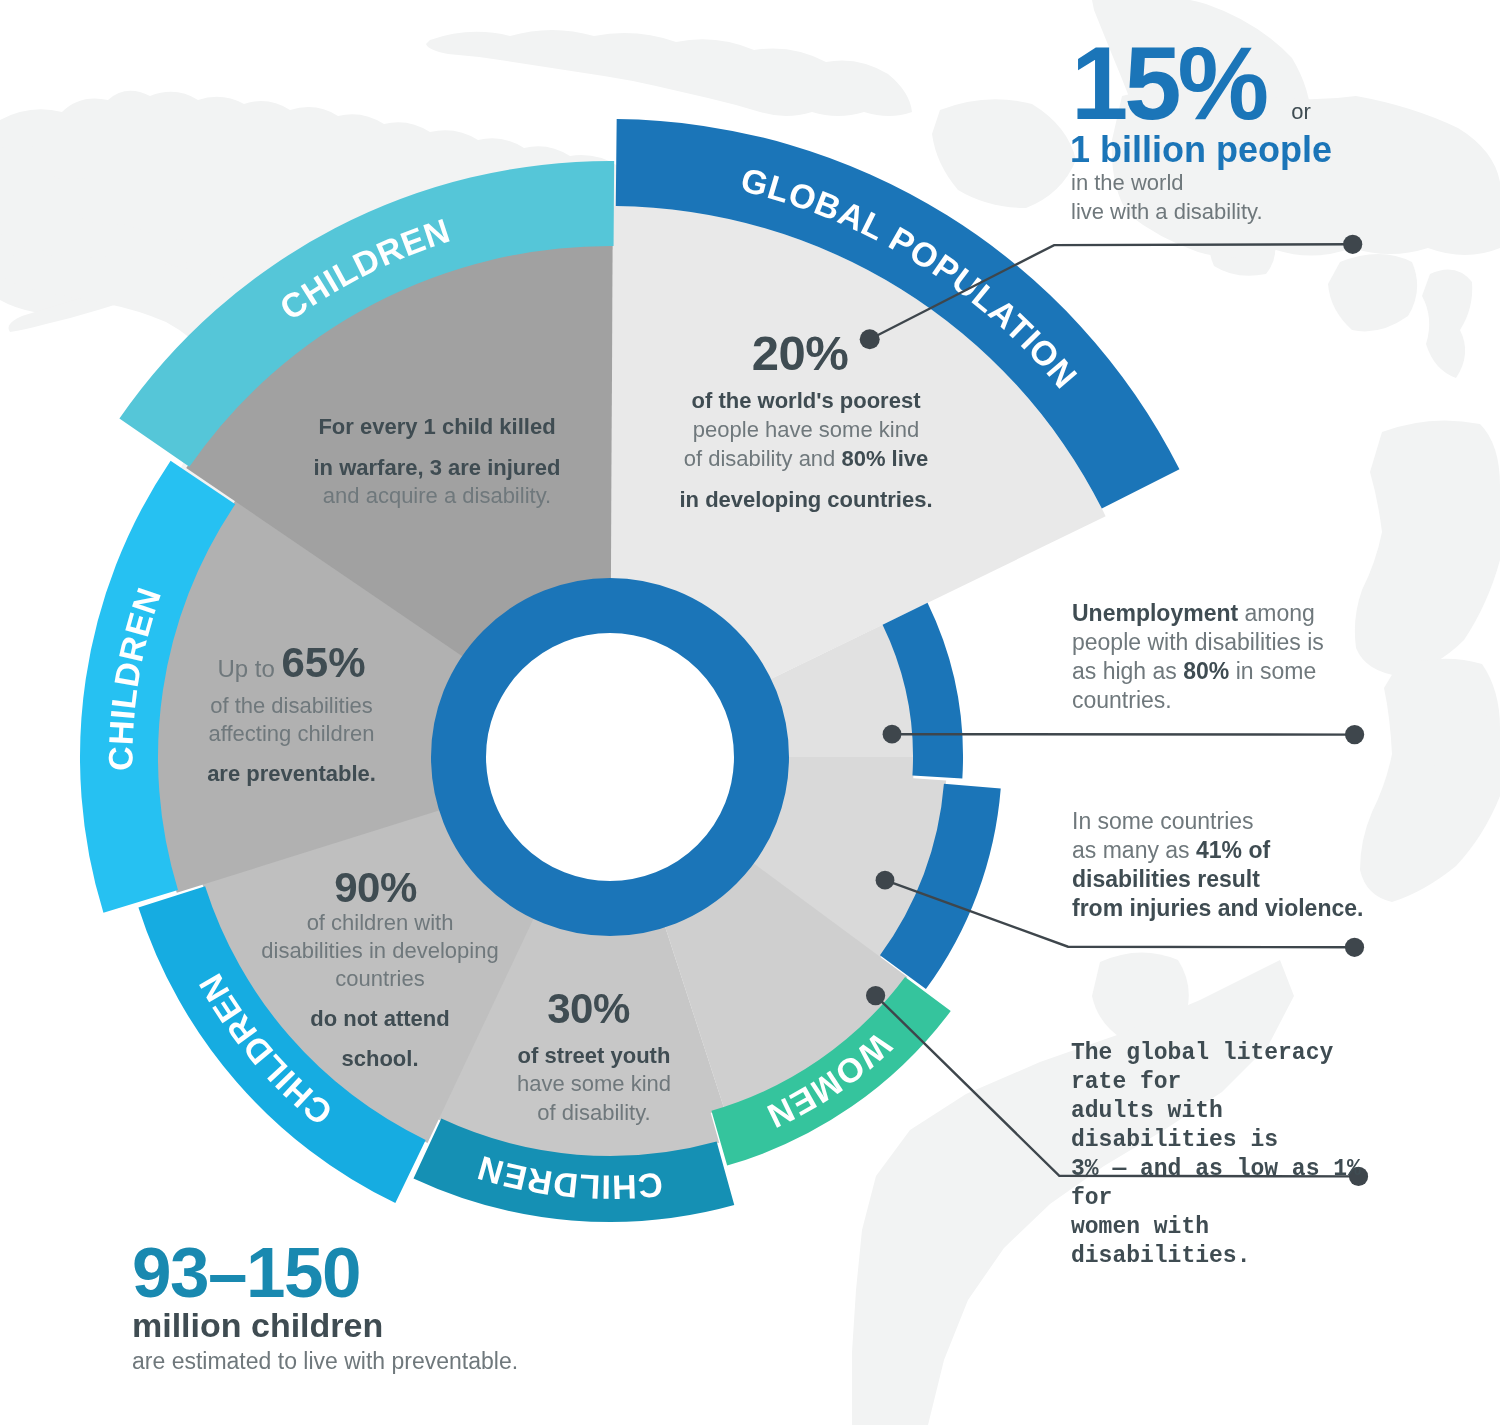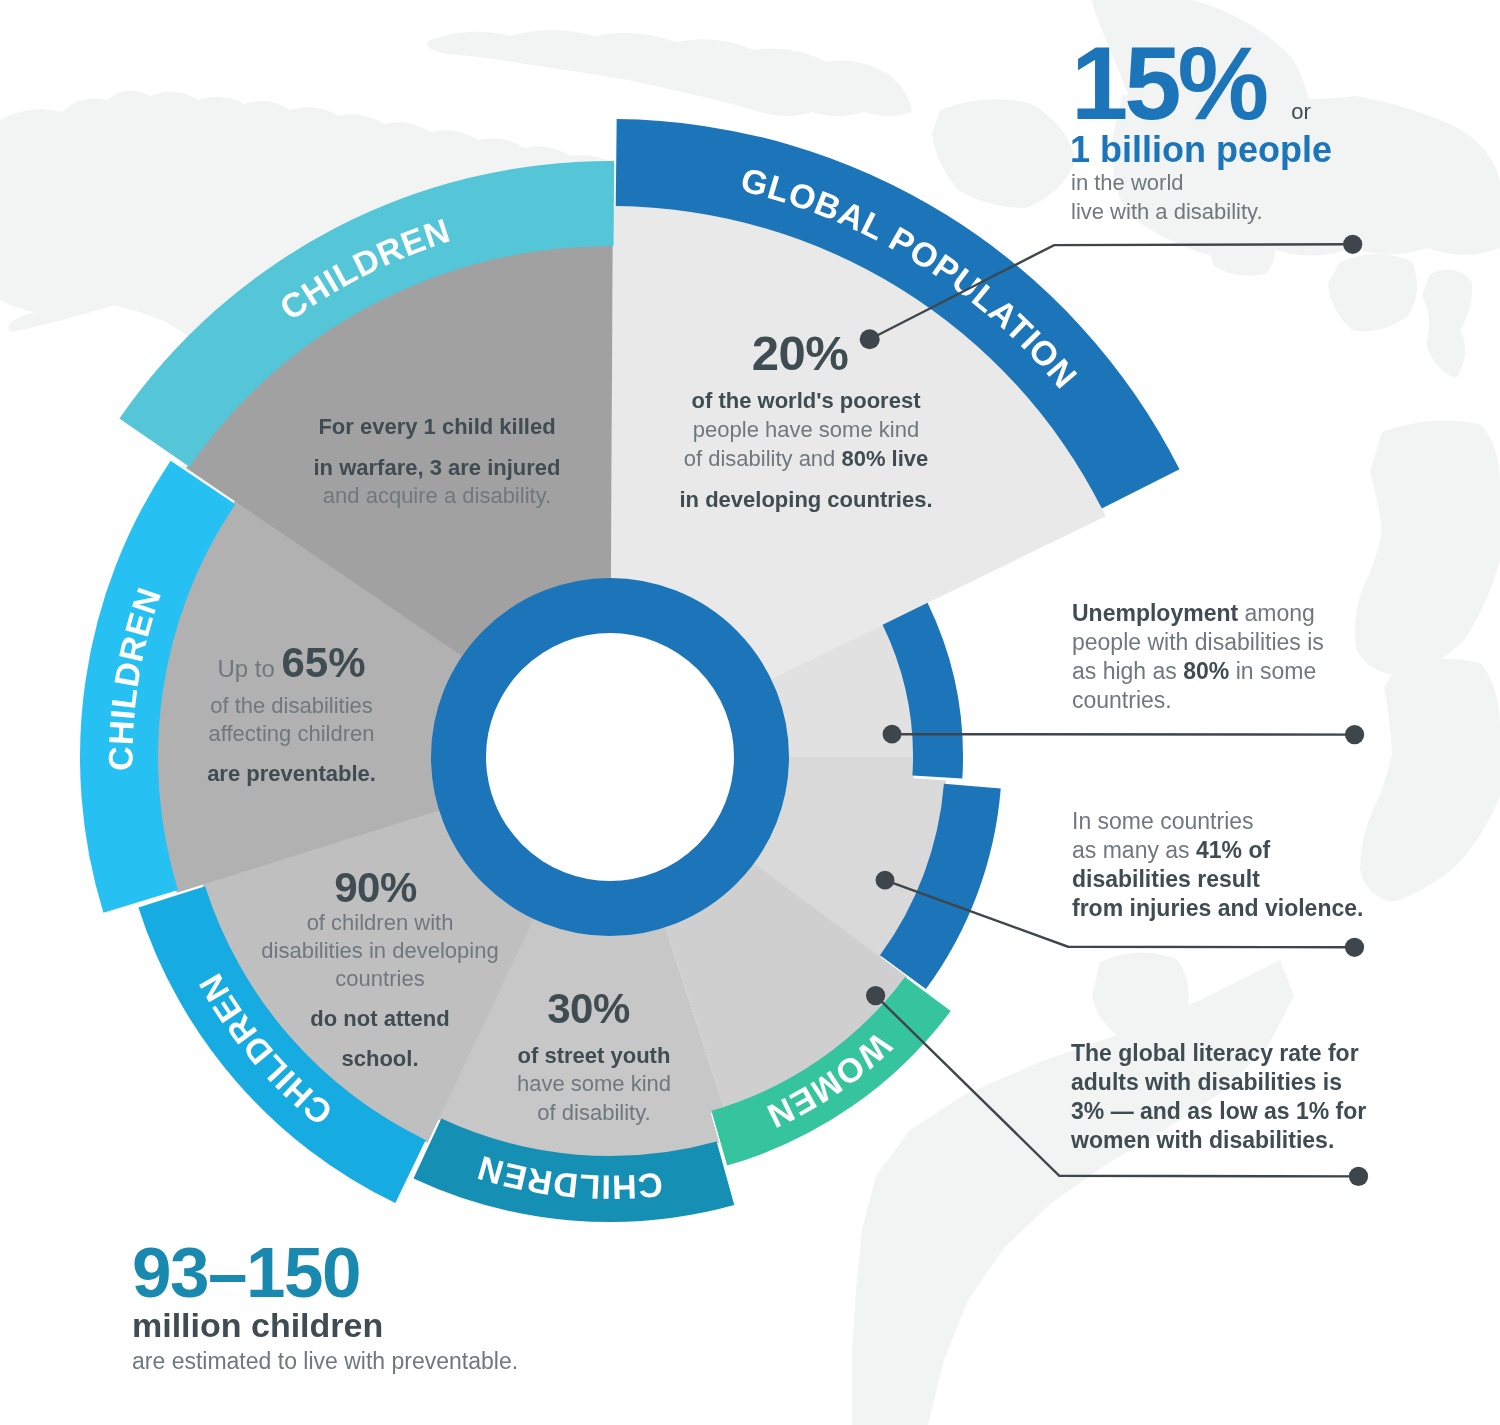--- a/index.html
+++ b/index.html
@@ -171,21 +171,21 @@
     <div>countries.</div>
   </div>
 
   <div class="blk callout" style="left:1072px;top:807px;width:320px;">
     <div>In some countries</div>
     <div><span>as many as  </span><span class="b">41% of</span></div>
     <div class="b">disabilities result</div>
     <div class="b">from injuries and violence.</div>
   </div>
 
-  <div class="blk callout" style="left:1071px;top:1039px;width:320px;">
+  <div class="blk callout" style="left:1071px;top:1039px;width:320px;font-family:Liberation Mono, monospace;">
     <div class="b">The global literacy rate for</div>
     <div class="b">adults with disabilities is</div>
     <div><span class="b">3% — and as low as </span><span class="b grn">1% for</span></div>
     <div><span class="b grn">women</span><span class="b"> with disabilities.</span></div>
   </div>
 
   <div class="blk ctr seg-body" style="left:676px;top:333px;width:260px;line-height:29px;">
     <div style="font-size:49px;font-weight:700;color:#3f4c52;line-height:41px;letter-spacing:-0.5px;padding-right:12px;">20%</div>
     <div class="b">of the world's poorest</div>
     <div>people have some kind</div>

